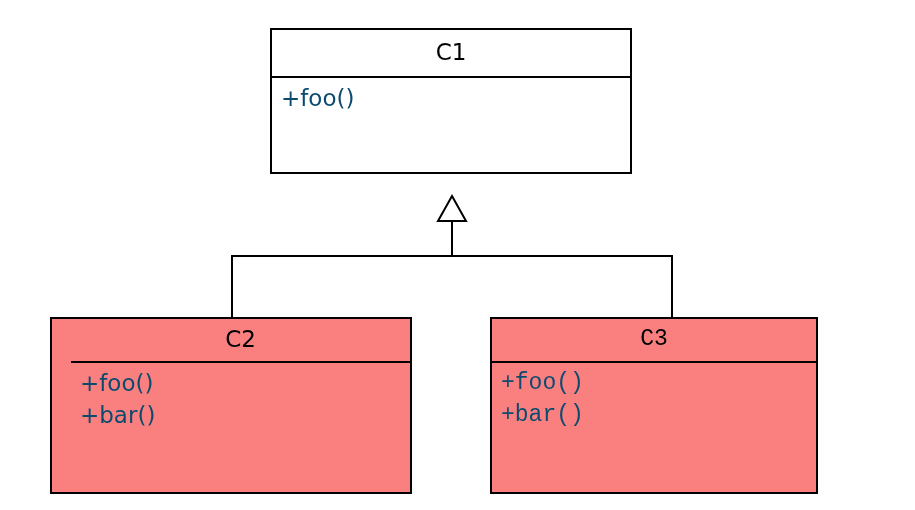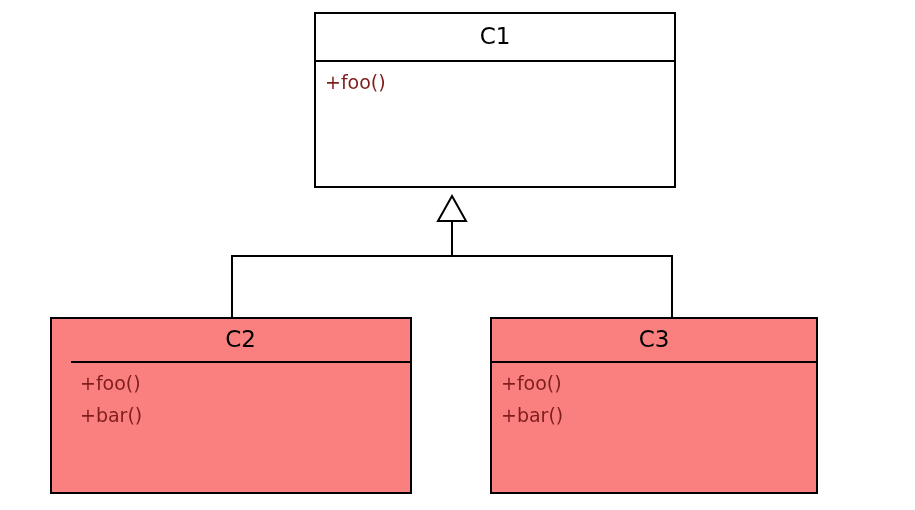--- a/index.html
+++ b/index.html
@@ -44,30 +44,30 @@
     overflow: hidden;
   }
 
   .class-members {
     box-sizing: border-box;
     flex: 1 1 auto;
     padding: 4px 0 0 9px;
     text-align: left;
   }
   .member {
-    font-size: 19px;
+    font-size: 23px;
     line-height: 32px;
-    color: #7f1d1d;
+    color: #0c4a6e;
     white-space: nowrap;
   }
 
   
-  #class-c1 { left: 270px; top: 12px;  width: 362px; height: 176px; margin-left: 44px; }
+  #class-c1 { left: 270px; top: 28px;  width: 362px; height: 146px; }
   #class-c2 { left: 50px;  top: 317px; width: 362px; height: 177px; padding-left: 19px; }
-  #class-c3 { left: 490px; top: 317px; width: 328px; height: 177px; }
+  #class-c3 { left: 490px; top: 317px; width: 328px; height: 177px; font-family: Liberation Mono, monospace; }
 
   #class-c2 .class-name,
   #class-c3 .class-name { height: 44px; line-height: 41px; }
 
   
   #generalization-connector {
     position: absolute;
     left: 0;
     top: 0;
     width: 915px;

